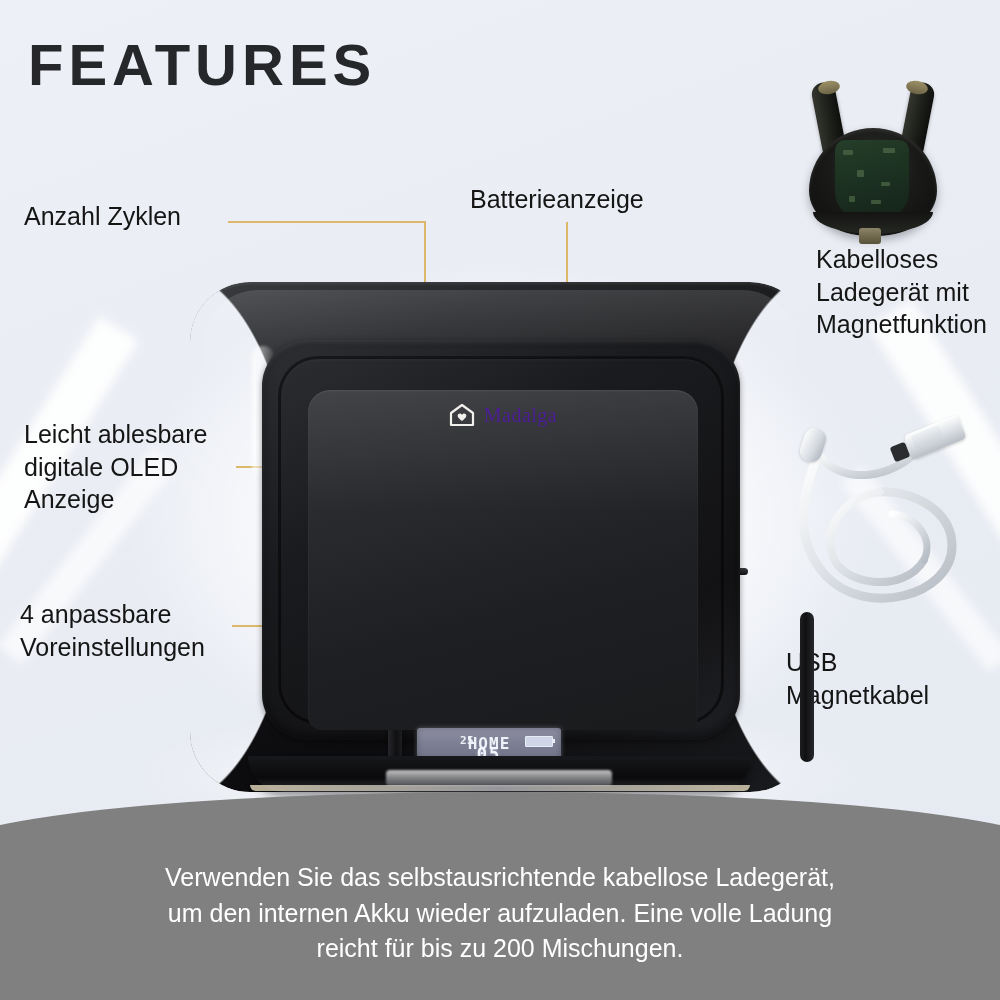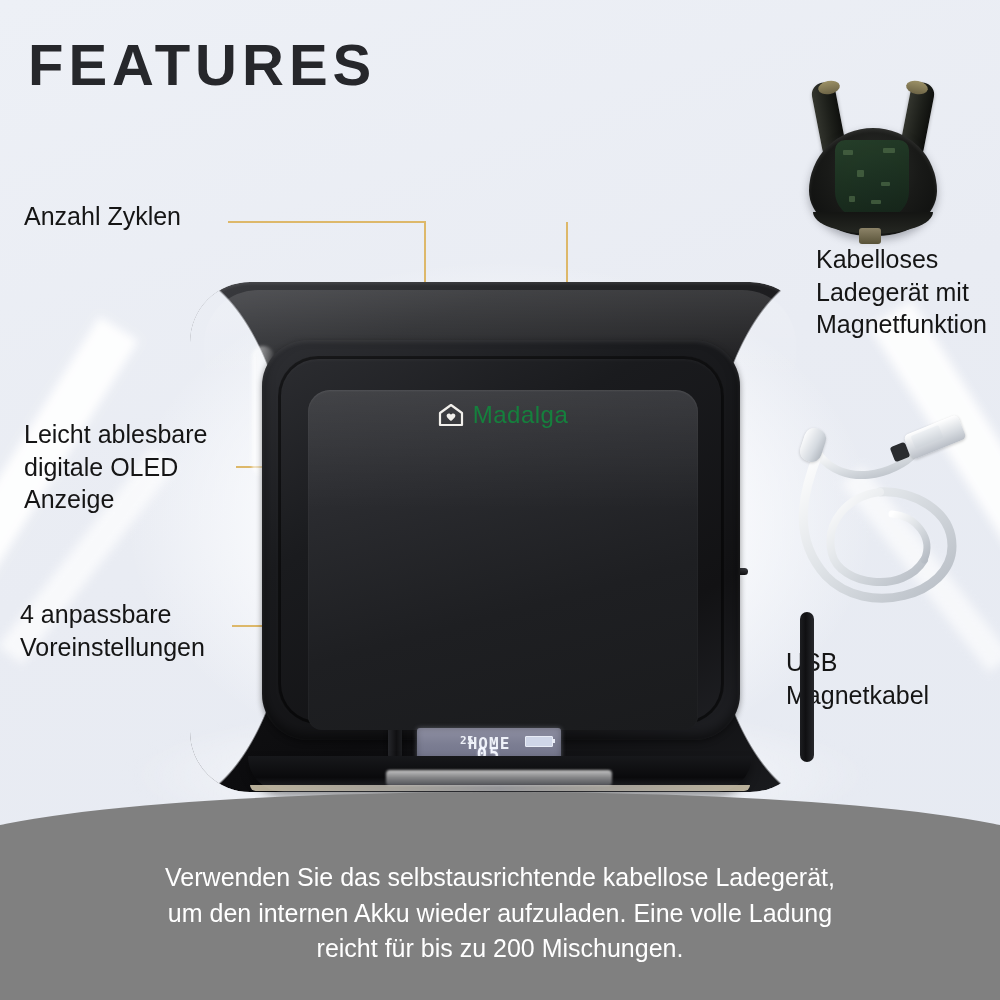--- a/index.html
+++ b/index.html
@@ -132,22 +132,22 @@
     background:linear-gradient(180deg,rgba(255,255,255,.07),rgba(255,255,255,0));
     border-radius:22px 22px 0 0;pointer-events:none;
   }
 
   
   .brand{
     position:absolute;left:118px;top:116px;width:390px;height:34px;
     display:flex;align-items:center;justify-content:center;gap:9px;
   }
   .brand-name{
-    color:#15803d;font-family:Liberation Sans, sans-serif;
-    font-size:24px;letter-spacing:.5px;
+    color:#4c1d95;font-family:Liberation Serif, serif;
+    font-size:20px;letter-spacing:.5px;
   }
 
   
   .oled{
     position:absolute;left:227px;top:446px;width:144px;height:40px;
     background:linear-gradient(180deg,#8e8fa2 0%,#7b7d92 42%,#6e7086 100%);
     border-radius:3px;
     box-shadow:0 0 5px rgba(200,205,225,.35), inset 0 0 6px rgba(0,0,0,.25);
     overflow:hidden;
   }
@@ -334,20 +334,21 @@
   <div class="lead lead-h" style="left:228px;top:221px;width:198px;"></div>
   <div class="lead lead-v" style="left:424px;top:221px;height:236px;"></div>
 
   <div class="lead lead-v" style="left:566px;top:222px;height:232px;"></div>
 
   <div class="lead lead-h" style="left:236px;top:466px;width:212px;"></div>
 
   <div class="lead lead-h" style="left:232px;top:625px;width:212px;"></div>
 
   <div class="callout cal-cycles">Anzahl Zyklen</div>
+  <div class="callout cal-battery">Batterieanzeige</div>
   <div class="callout cal-oled">Leicht ablesbare
 digitale OLED
 Anzeige</div>
   <div class="callout cal-presets">4 anpassbare
 Voreinstellungen</div>
   <div class="callout cal-charger">Kabelloses
 Ladegerät mit
 Magnetfunktion</div>
   <div class="callout cal-usb">USB
 Magnetkabel</div>

